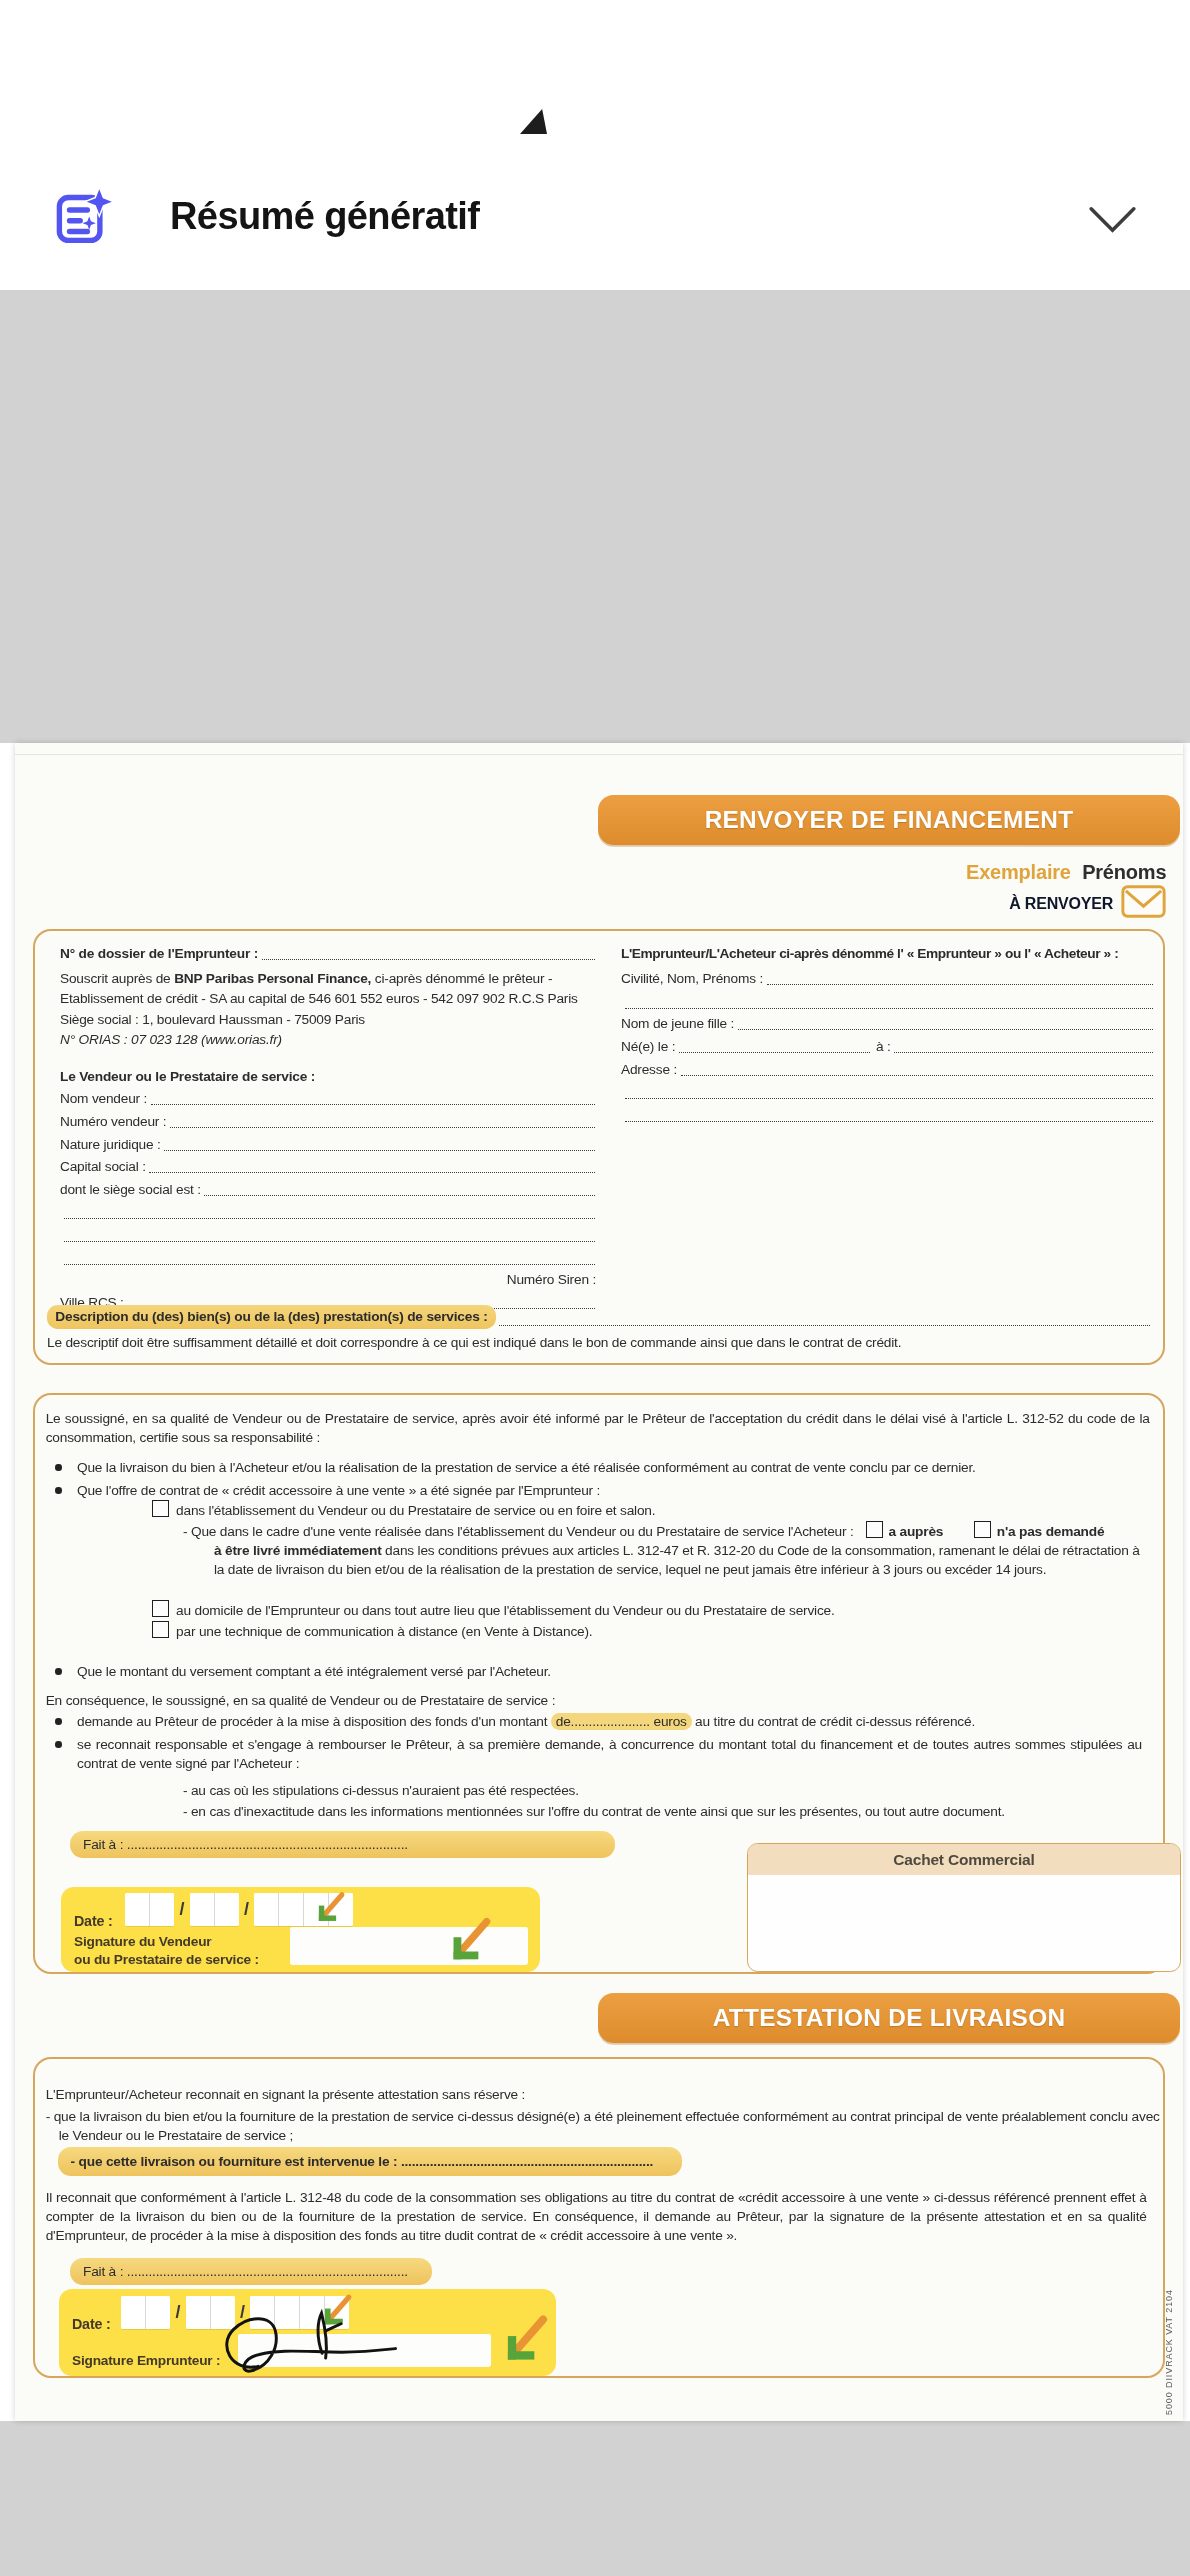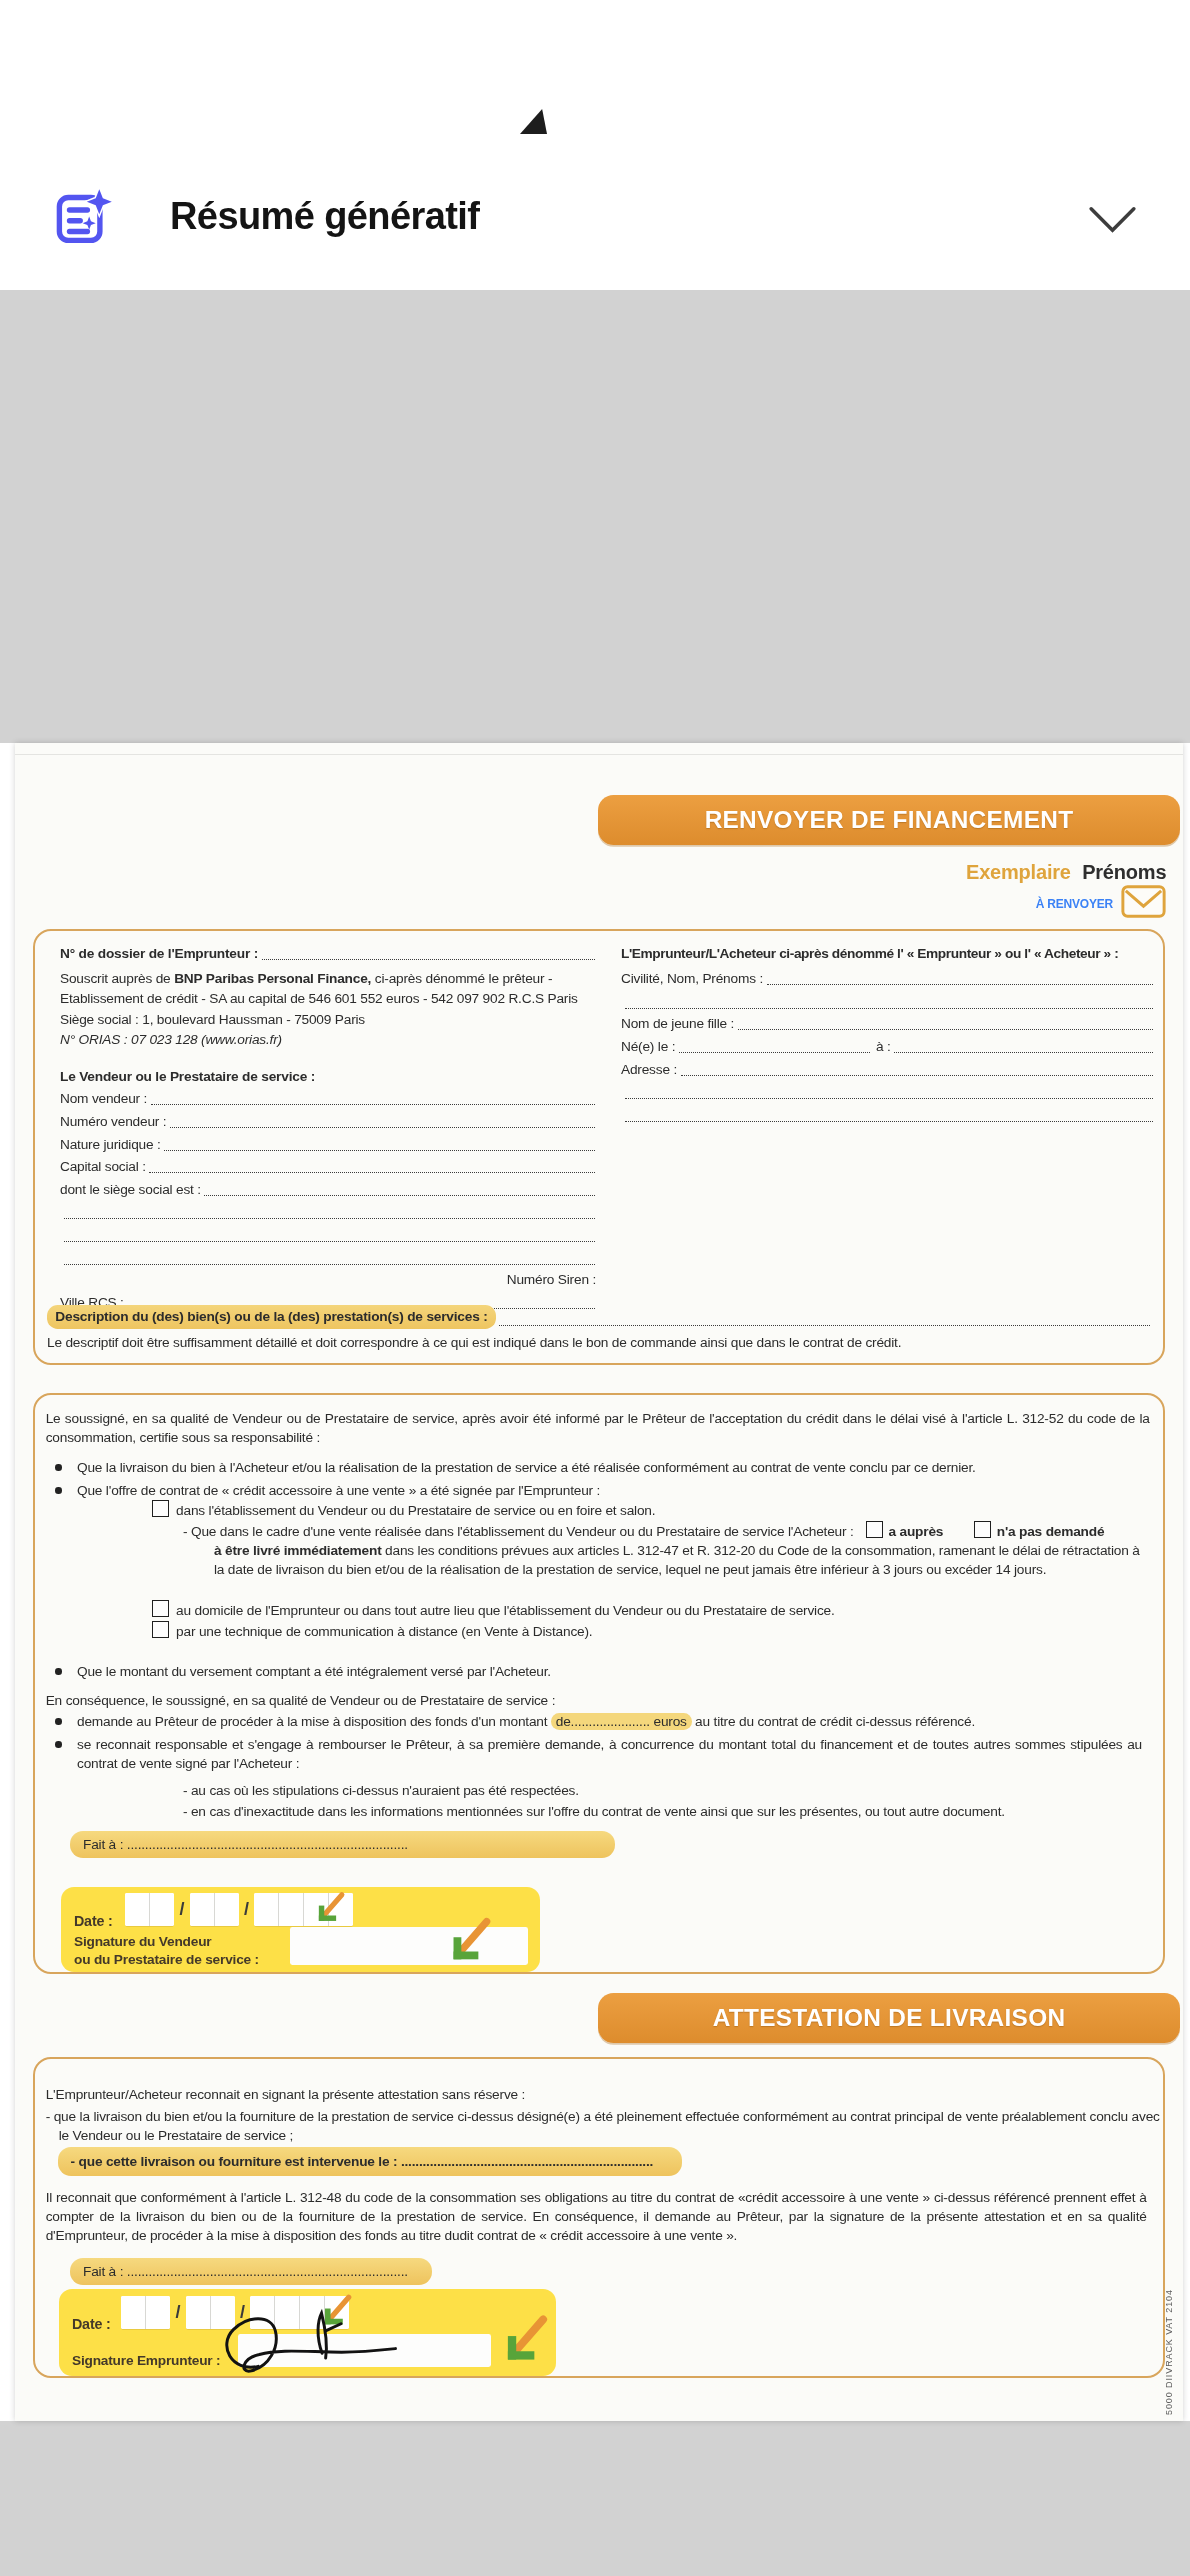--- a/index.html
+++ b/index.html
@@ -80,21 +80,21 @@
 
   <div class="abs page">
 
     <div class="abs banner" style="left:583px;top:52px;width:582px;">RENVOYER DE FINANCEMENT</div>
 
     <div class="abs" style="top:115px;right:16.7px;font-size:20px;font-weight:700;white-space:nowrap;">
       <span style="color:#dfa43c;">Exemplaire</span>
       <span style="color:#2e2e2e;margin-left:6px;">Prénoms</span>
     </div>
     <div class="abs" style="top:142px;right:16.7px;display:flex;align-items:center;">
-      <span style="color:#3b82f6;font-size:12px;font-weight:700;">À RENVOYER</span>
+      <span style="color:#0f172a;font-size:16px;font-weight:700;">À RENVOYER</span>
       <span style="margin-left:8.3px;">
         <svg width="45" height="33" viewBox="0 0 76 56">
           <rect x="3" y="3" width="70" height="50" rx="8" fill="#fdfcf8" stroke="#dfa43c" stroke-width="5"></rect>
           <path d="M8 10 L38 36 L68 10" fill="none" stroke="#dfa43c" stroke-width="5"></path>
         </svg>
       </span>
     </div>
 
     <div class="abs obox" style="left:18px;top:186px;width:1128px;height:432px;">
 
@@ -272,20 +272,23 @@
         <span class="abs lbl" style="left:13px;top:63px;">ou du Prestataire de service :</span>
         <span class="abs" style="left:387px;top:28.6px;">
           <svg width="46" height="48" viewBox="0 0 100 100">
             <line x1="84" y1="10" x2="30" y2="72" stroke="#E89435" stroke-width="16" stroke-linecap="round"></line>
             <rect x="12" y="44" width="17" height="48" fill="#58A43A"></rect>
             <rect x="12" y="75" width="54" height="17" fill="#58A43A"></rect>
           </svg>
         </span>
       </div>
 
+      <div class="abs cachet" style="left:712px;top:448px;width:432px;height:127px;">
+        <div class="cachet-head">Cachet Commercial</div>
+      </div>
     </div>
 
     <div class="abs banner" style="left:583px;top:1250px;width:582px;">ATTESTATION DE LIVRAISON</div>
 
     <div class="abs obox" style="left:18px;top:1314px;width:1128px;height:317px;">
 
       <div class="abs" style="left:10.7px;top:26px;">L'Emprunteur/Acheteur reconnait en signant la présente attestation sans réserve :</div>
       <div class="abs just hang" style="left:10.7px;top:48px;width:1101px;">- que la livraison du bien et/ou la fourniture de la prestation de service ci-dessus désigné(e) a été pleinement effectuée conformément au contrat principal de vente préalablement conclu avec le Vendeur ou le Prestataire de service ;</div>
 
       <div class="abs gold" style="left:22.6px;top:88px;width:598px;height:28.6px;font-weight:700;text-align:right;">- que cette livraison ou fourniture est intervenue le : ......................................................................</div>

